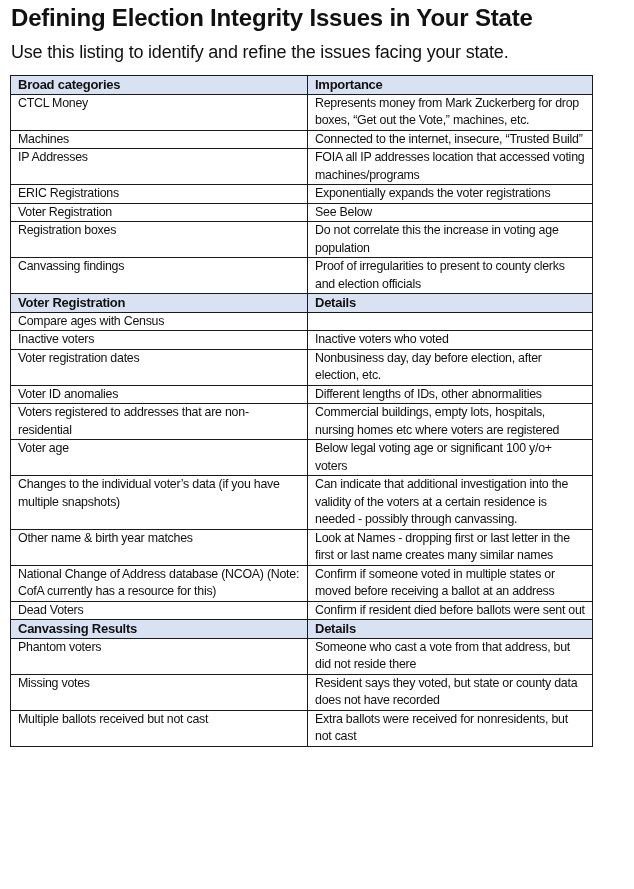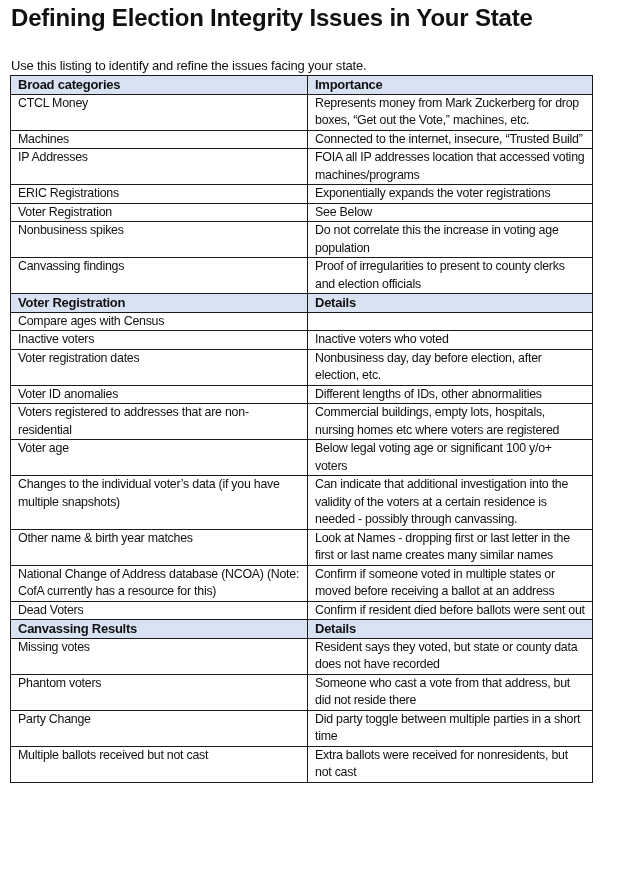--- a/index.html
+++ b/index.html
@@ -7,22 +7,22 @@
     width: 634px; height: 889px; overflow: hidden;
     font-family: "Liberation Sans", sans-serif;
     color: #111;
     position: relative;
   }
   .title {
     position: absolute; left: 11px; top: 4px;
     font-size: 24px; font-weight: bold; letter-spacing: -0.2px;
   }
   .subtitle {
-    position: absolute; left: 11px; top: 58px;
-    font-size: 13px; letter-spacing: -0.2px;
+    position: absolute; left: 11px; top: 42px;
+    font-size: 18px; letter-spacing: -0.2px;
   }
   table {
     position: absolute; left: 10px; top: 75px;
     width: 583px;
     border-collapse: collapse;
     font-size: 12.4px; letter-spacing: -0.25px;
     line-height: 17.5px;
   }
   td {
     border: 1px solid #1a1a1a;
@@ -63,21 +63,21 @@
       </tr>
       <tr>
         <td class="c1">ERIC Registrations</td>
         <td class="c2">Exponentially expands the voter registrations</td>
       </tr>
       <tr>
         <td class="c1">Voter Registration</td>
         <td class="c2">See Below</td>
       </tr>
       <tr>
-        <td class="c1">Nonbusiness spikes</td>
+        <td class="c1">Registration boxes</td>
         <td class="c2">Do not correlate this the increase in voting age population</td>
       </tr>
       <tr>
         <td class="c1">Canvassing findings</td>
         <td class="c2">Proof of irregularities to present to county clerks and election officials</td>
       </tr>
       <tr class="hdr">
         <td class="c1">Voter Registration</td>
         <td class="c2">Details</td>
       </tr>
@@ -119,29 +119,25 @@
       </tr>
       <tr>
         <td class="c1">Dead Voters</td>
         <td class="c2">Confirm if resident died before ballots were sent out</td>
       </tr>
       <tr class="hdr">
         <td class="c1">Canvassing Results</td>
         <td class="c2">Details</td>
       </tr>
       <tr>
-        <td class="c1">Missing votes</td>
-        <td class="c2">Resident says they voted, but state or county data does not have recorded</td>
-      </tr>
-      <tr>
         <td class="c1">Phantom voters</td>
         <td class="c2">Someone who cast a vote from that address, but did not reside there</td>
       </tr>
       <tr>
-        <td class="c1">Party Change</td>
-        <td class="c2">Did party toggle between multiple parties in a short time</td>
+        <td class="c1">Missing votes</td>
+        <td class="c2">Resident says they voted, but state or county data does not have recorded</td>
       </tr>
       <tr>
         <td class="c1">Multiple ballots received but not cast</td>
         <td class="c2">Extra ballots were received for nonresidents, but not cast</td>
       </tr>
     </tbody>
 </table>
 
 </body></html>

